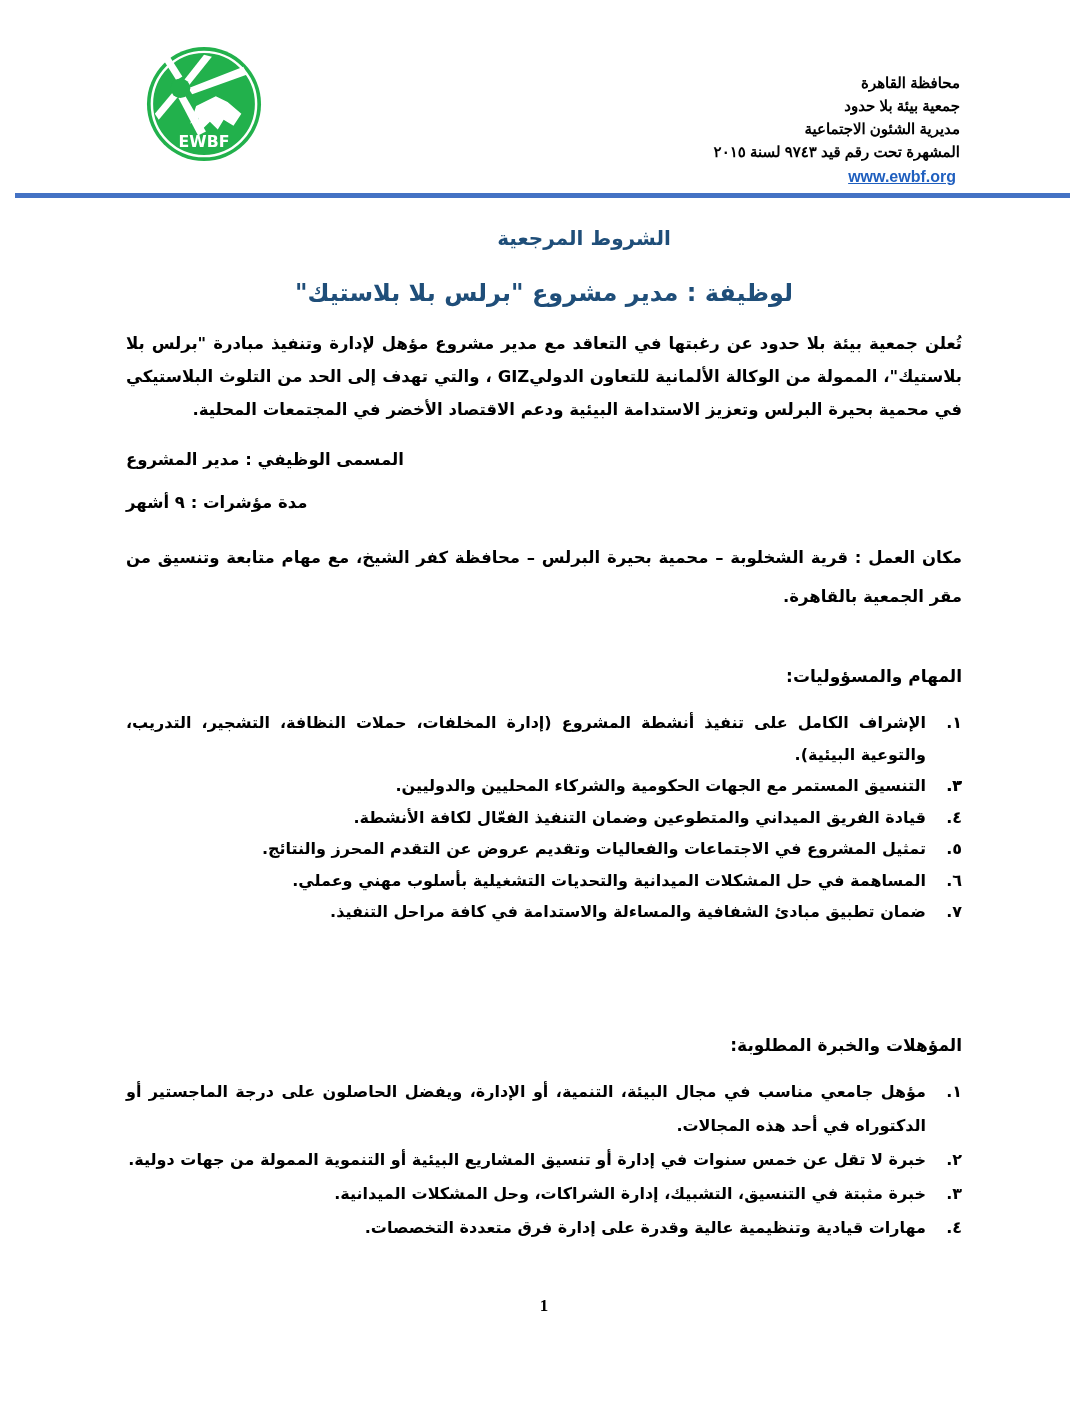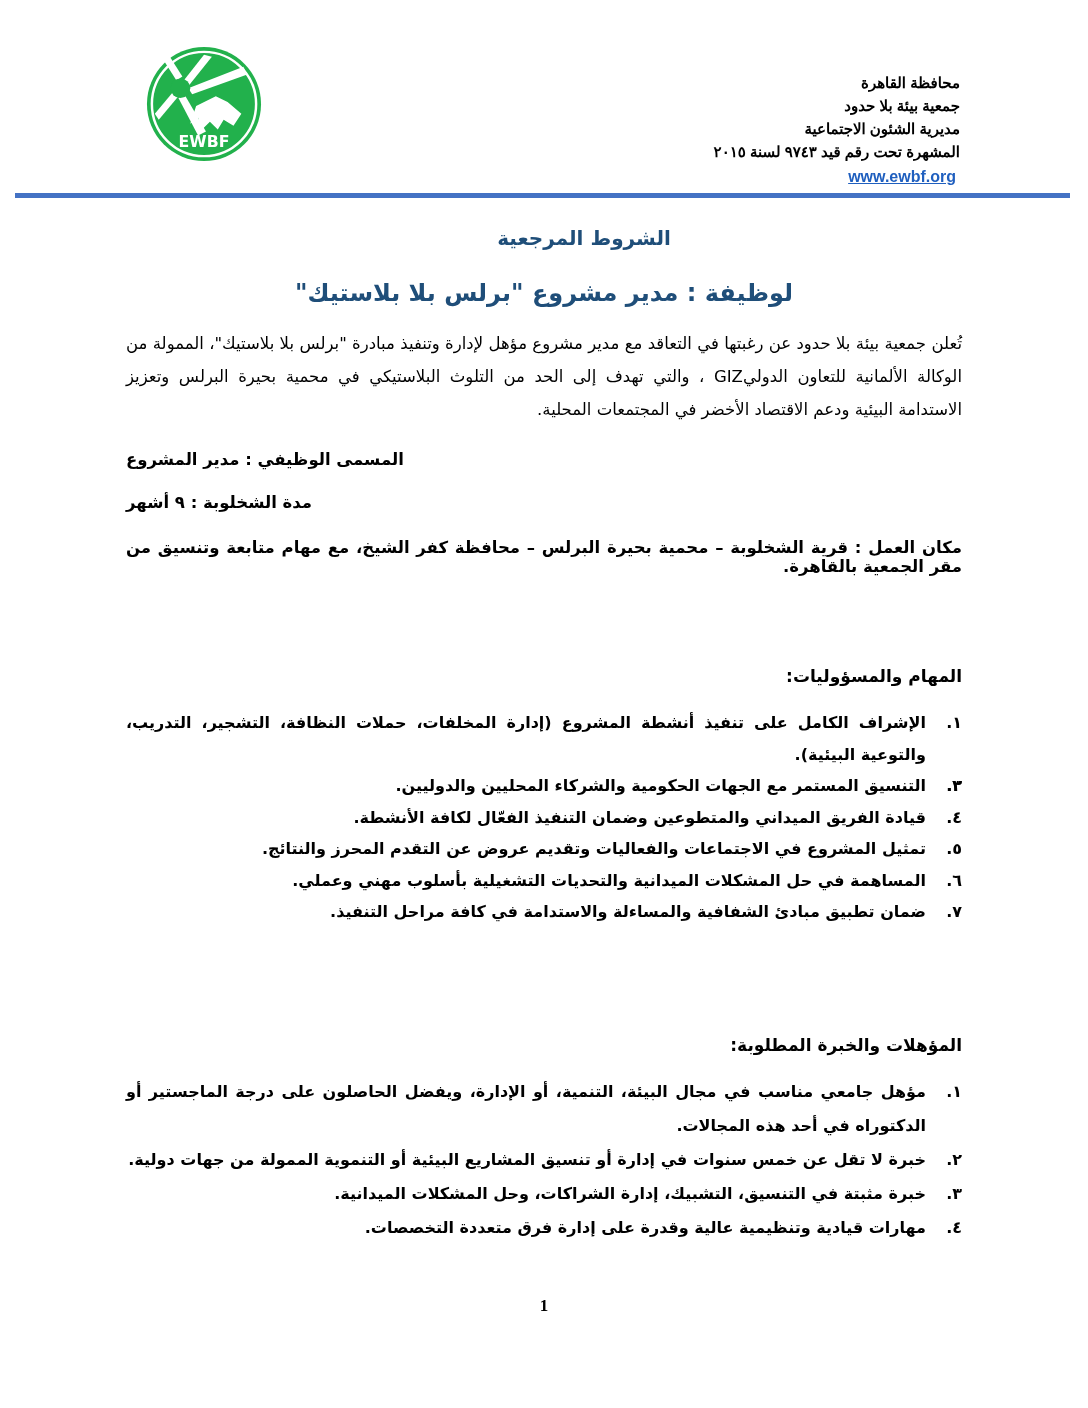--- a/index.html
+++ b/index.html
@@ -12,28 +12,28 @@
     .org-line { display: block; }
     .org-link { display: inline-block; color: #1f5fbf; text-decoration: underline; font-size: 16px; margin-top: 2px; margin-right: 4px; direction: ltr; }
     .rule { position: absolute; left: 15px; top: 193px; width: 1055px; height: 5px; background: #4472c4; }
 
     
     .title { position: absolute; left: 0; width: 1088px; text-align: center; direction: rtl; color: #1f4e79; font-family: "DejaVu Sans", sans-serif; font-weight: bold; }
     .title-1 { top: 226px; font-size: 20px; padding-left: 40px; }
     .title-2 { top: 279px; font-size: 24px; }
 
     
-    .content { position: absolute; left: 126px; width: 836px; direction: rtl; text-align: justify; font-family: "DejaVu Sans", sans-serif; font-size: 16.5px; font-weight: normal; }
+    .content { position: absolute; left: 126px; width: 836px; direction: rtl; text-align: justify; font-family: "DejaVu Sans", sans-serif; font-size: 16.5px; font-weight: bold; }
     .intro { top: 327px; line-height: 33px; }
     .field { position: absolute; left: 126px; width: 836px; direction: rtl; text-align: left; font-size: 16.5px; font-weight: bold; line-height: 33px; font-family: "DejaVu Sans", sans-serif; }
     .field .k { font-weight: 800; }
     .field .v { font-weight: bold; }
     .f-title { top: 443px; }
     .f-duration { top: 486px; }
-    .f-location { top: 538px; line-height: 19px; text-align: justify; }
+    .f-location { top: 538px; line-height: 39px; text-align: justify; }
 
     .section-head { position: absolute; left: 126px; width: 836px; direction: rtl; text-align: right; font-size: 17px; font-weight: bold; font-family: "DejaVu Sans", sans-serif; }
     .h-tasks { top: 666px; text-align: right; }
     .h-quals { top: 1035px; }
 
     .list { position: absolute; left: 126px; width: 836px; direction: rtl; margin: 0; padding: 0; list-style: none; font-family: "DejaVu Sans", sans-serif; font-size: 16px; font-weight: bold; }
     .list li { position: relative; padding-right: 36px; line-height: 32px; text-align: justify; }
     .list li .num { position: absolute; right: 0; top: 0; width: 30px; text-align: right; }
     .tasks { top: 707px; }
     .quals { top: 1075px; }
@@ -77,21 +77,21 @@
   <div class="title title-1">الشروط المرجعية</div>
   <div class="title title-2">لوظيفة : مدير مشروع "برلس بلا بلاستيك"</div>
 
   <div class="content intro">تُعلن جمعية بيئة بلا حدود عن رغبتها في التعاقد مع مدير مشروع مؤهل لإدارة وتنفيذ مبادرة "برلس بلا بلاستيك"، الممولة من الوكالة الألمانية للتعاون الدوليGIZ ، والتي تهدف إلى الحد من التلوث البلاستيكي في محمية بحيرة البرلس وتعزيز الاستدامة البيئية ودعم الاقتصاد الأخضر في المجتمعات المحلية.</div>
 
   <div class="field f-title">
     <span class="k">المسمى الوظيفي :</span>
     <span class="v">مدير المشروع</span>
   </div>
   <div class="field f-duration">
-    <span class="k">مدة الشخلوبة :</span>
+    <span class="k">مدة مؤشرات :</span>
     <span class="v">٩ أشهر</span>
   </div>
   <div class="field f-location">
     <span class="k">مكان العمل :</span>
     <span class="v">قرية الشخلوبة – محمية بحيرة البرلس – محافظة كفر الشيخ، مع مهام متابعة وتنسيق من مقر الجمعية بالقاهرة.</span>
   </div>
 
   <div class="section-head h-tasks">المهام والمسؤوليات:</div>
   <ol class="list tasks">
     <li><span class="num">١.</span><span>الإشراف الكامل على تنفيذ أنشطة المشروع (إدارة المخلفات، حملات النظافة، التشجير، التدريب، والتوعية البيئية).</span></li>

